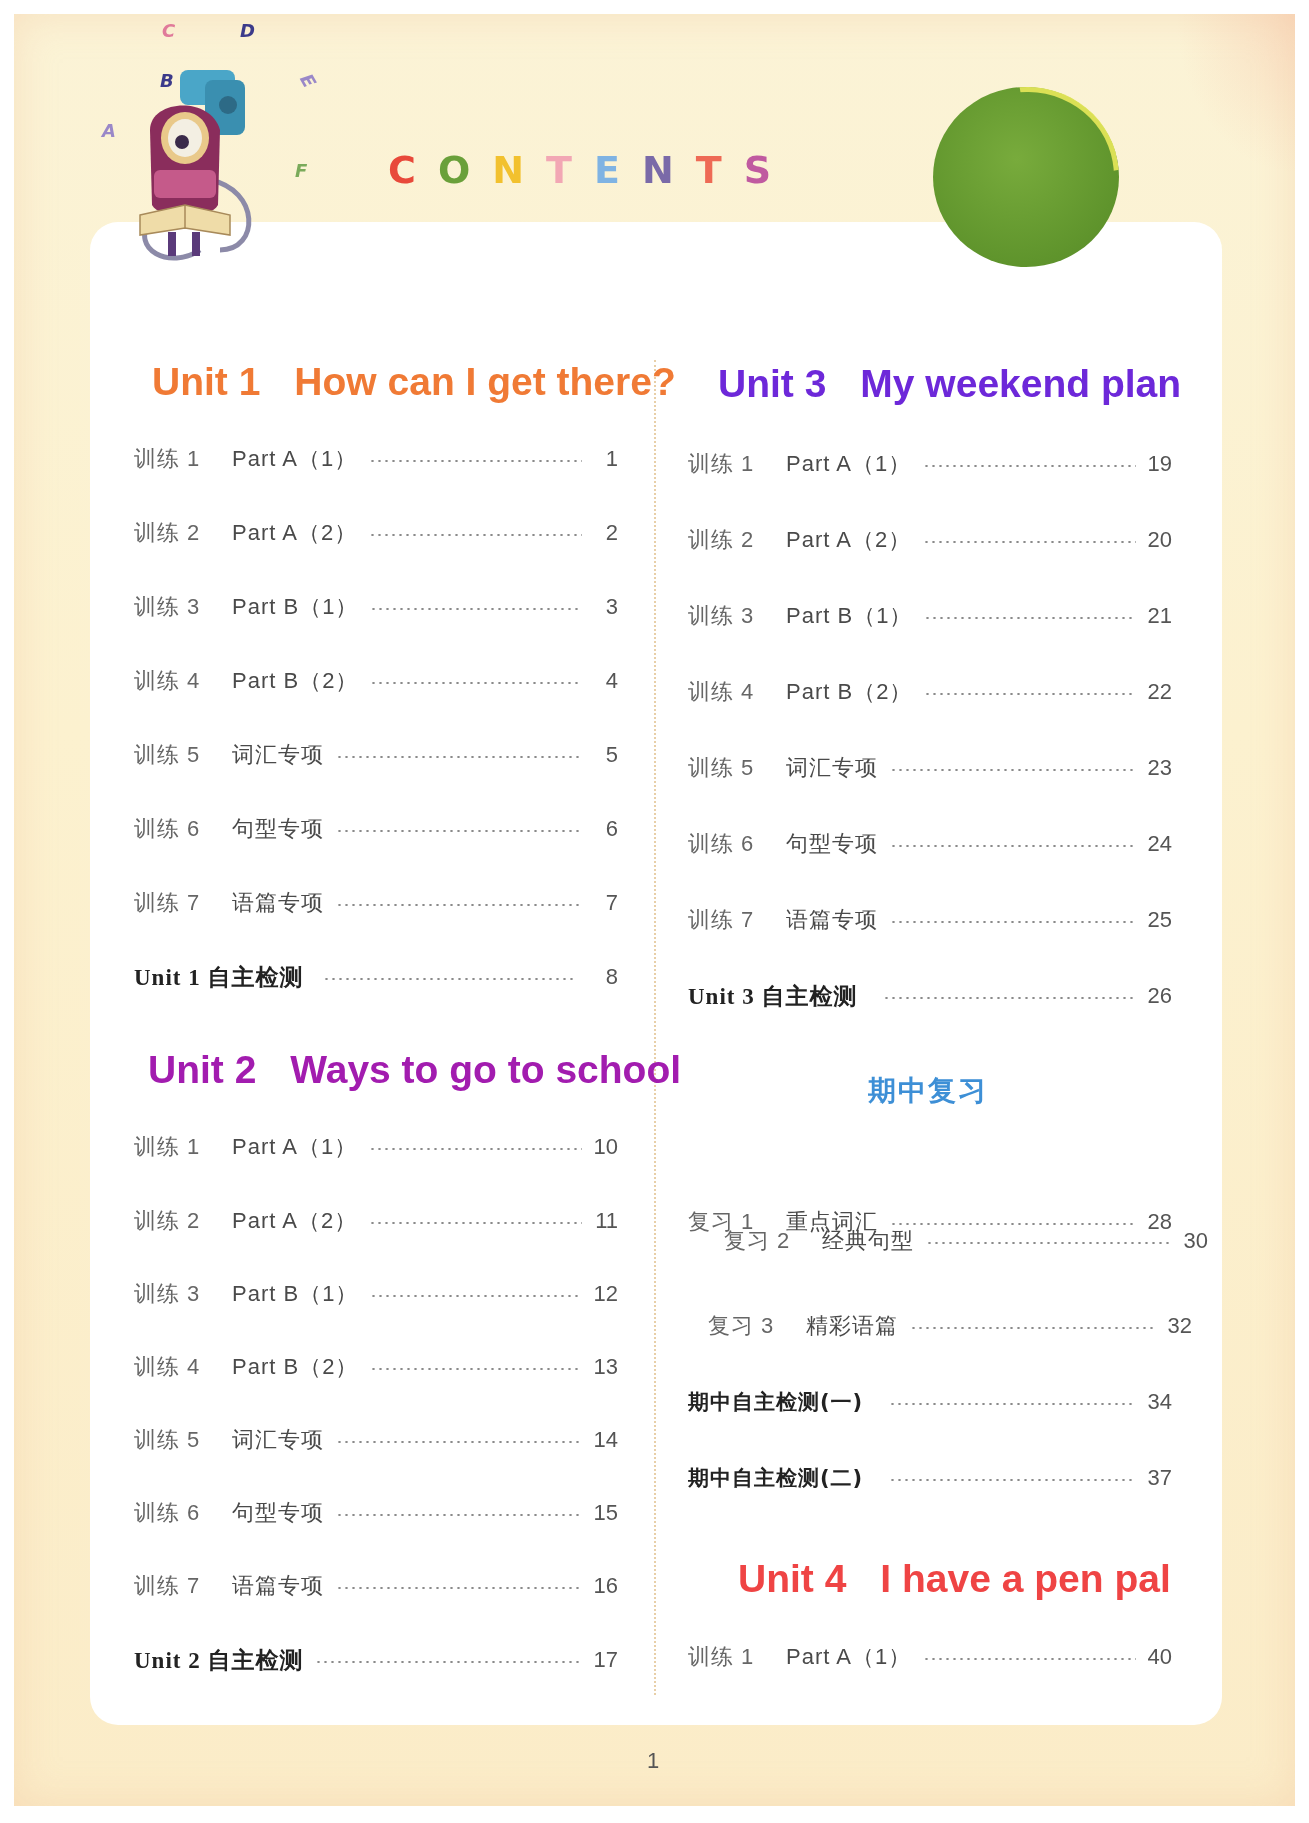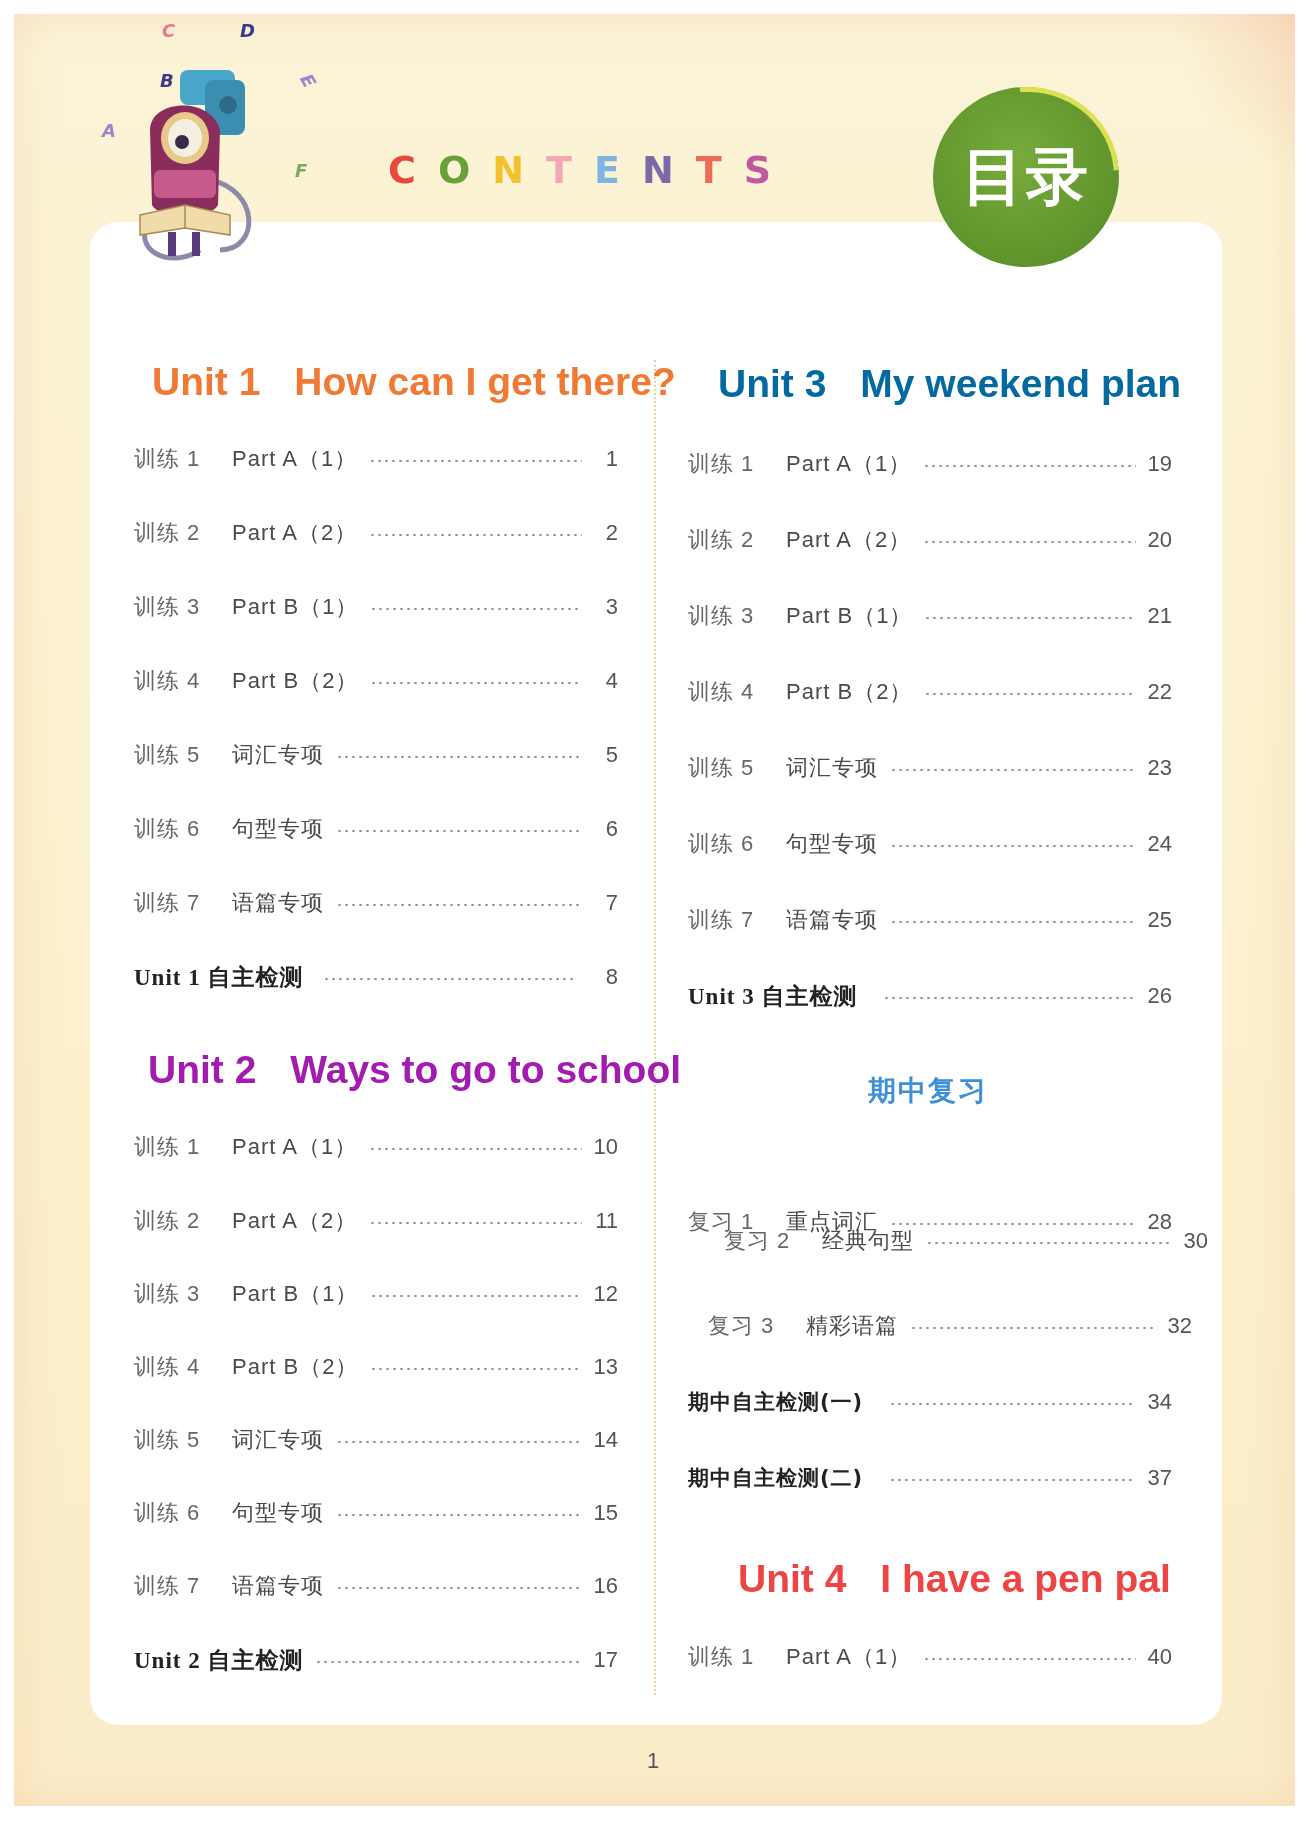--- a/index.html
+++ b/index.html
@@ -113,21 +113,20 @@
   <span class="abc" style="left:192px; top:50px; color:#9a88c8; transform:rotate(60deg);">E</span>
   <span class="abc" style="left:185px; top:140px; color:#7aaa5a;">F</span>
 </div>
 
 <div class="contents-title">
   <span style="color:#e8493a">C</span><span style="color:#6aa03a">O</span><span style="color:#f2c12e">N</span><span style="color:#f2a7b4">T</span><span style="color:#7fb3e3">E</span><span style="color:#7a6aa8">N</span><span style="color:#ee6a55">T</span><span style="color:#c05aa0">S</span>
 </div>
 
 <div class="mulu-badge">
   <div class="arc"></div>
-  <span class="mulu-text">目录</span>
 </div>
 
 <div class="col-divider"></div>
 
 <div class="col col-left">
   <div class="heading" style="top:360px; left:18px; color:#f07a35;">
     <span class="unit-no">Unit 1</span><span>How can I get there?</span>
   </div>
 
   <div class="row" style="top:442px;">
@@ -225,21 +224,21 @@
       <span class="page-no">16</span>
     </div>
   <div class="row" style="top:1643px;">
       <span class="title bold">Unit 2 自主检测</span>
       <span class="leader"></span>
       <span class="page-no">17</span>
     </div>
 </div>
 
 <div class="col col-right">
-  <div class="heading" style="top:362px; left:30px; color:#0369a1;">
+  <div class="heading" style="top:362px; left:30px; color:#6d28d9;">
     <span class="unit-no">Unit 3</span><span>My weekend plan</span>
   </div>
 
   <div class="row" style="top:447px;">
       <span class="tag">训练 1</span>
       <span class="title">Part A（1）</span>
       <span class="leader"></span>
       <span class="page-no">19</span>
     </div>
   <div class="row" style="top:523px;">

